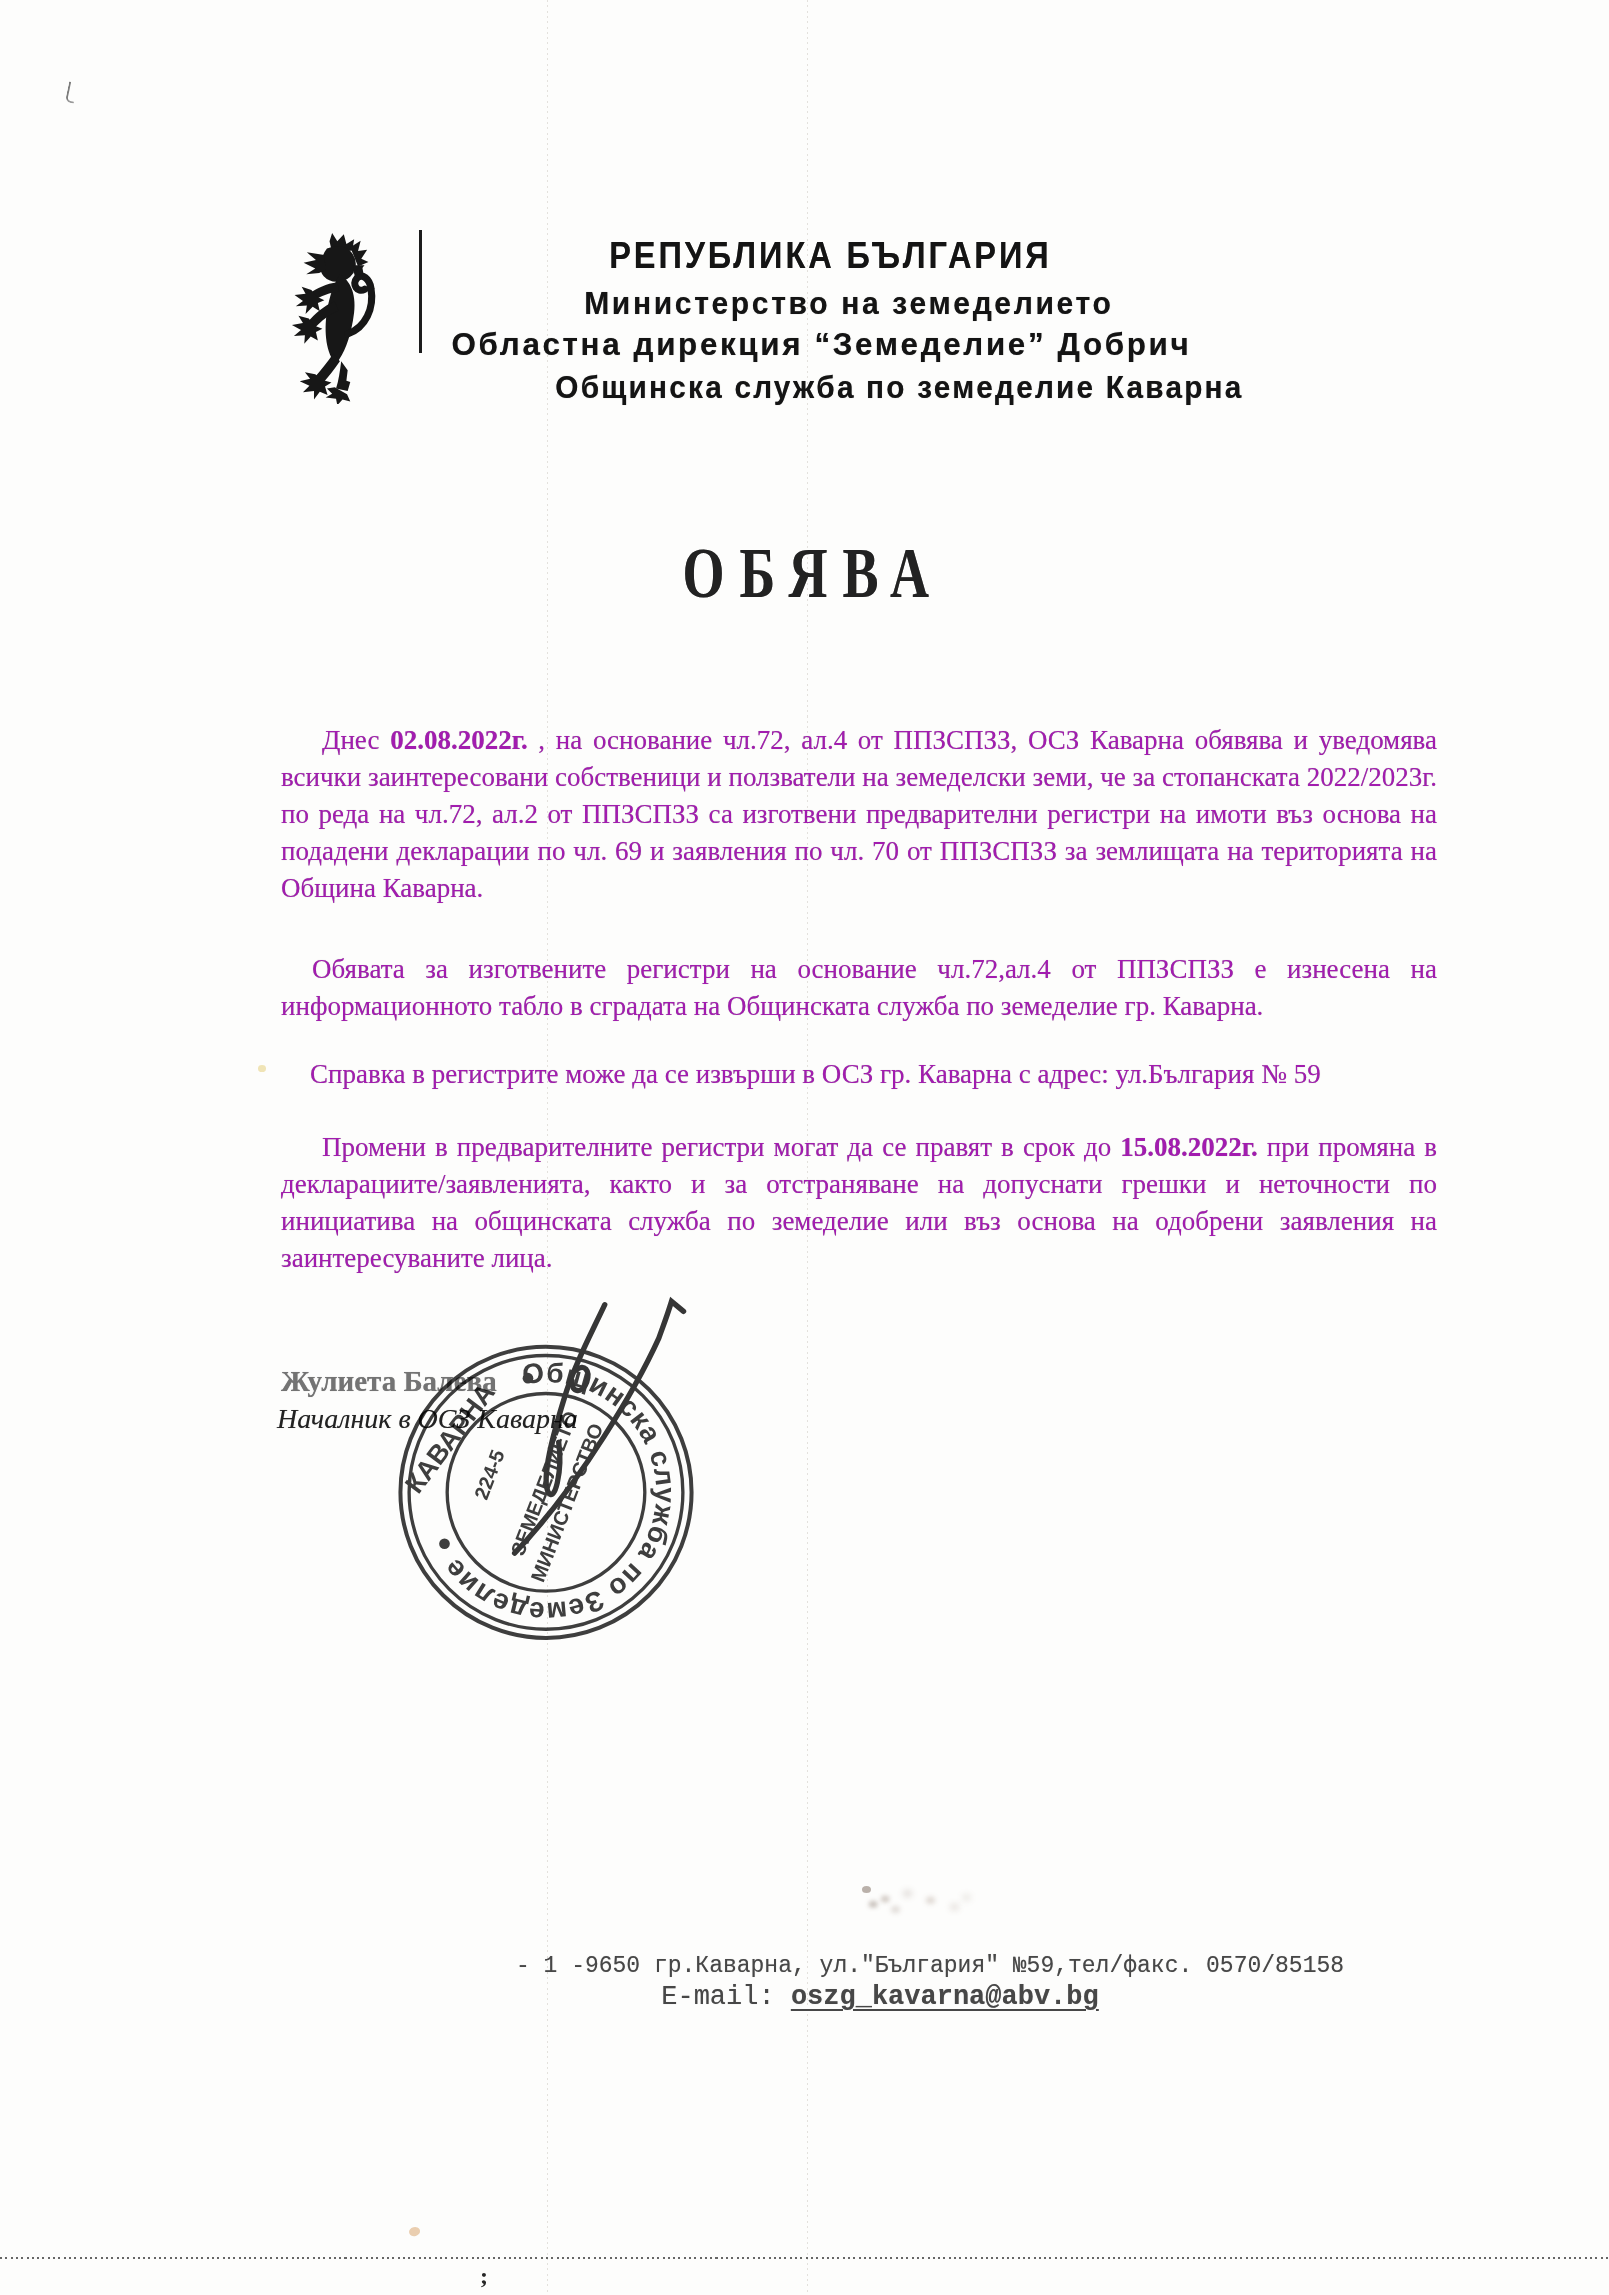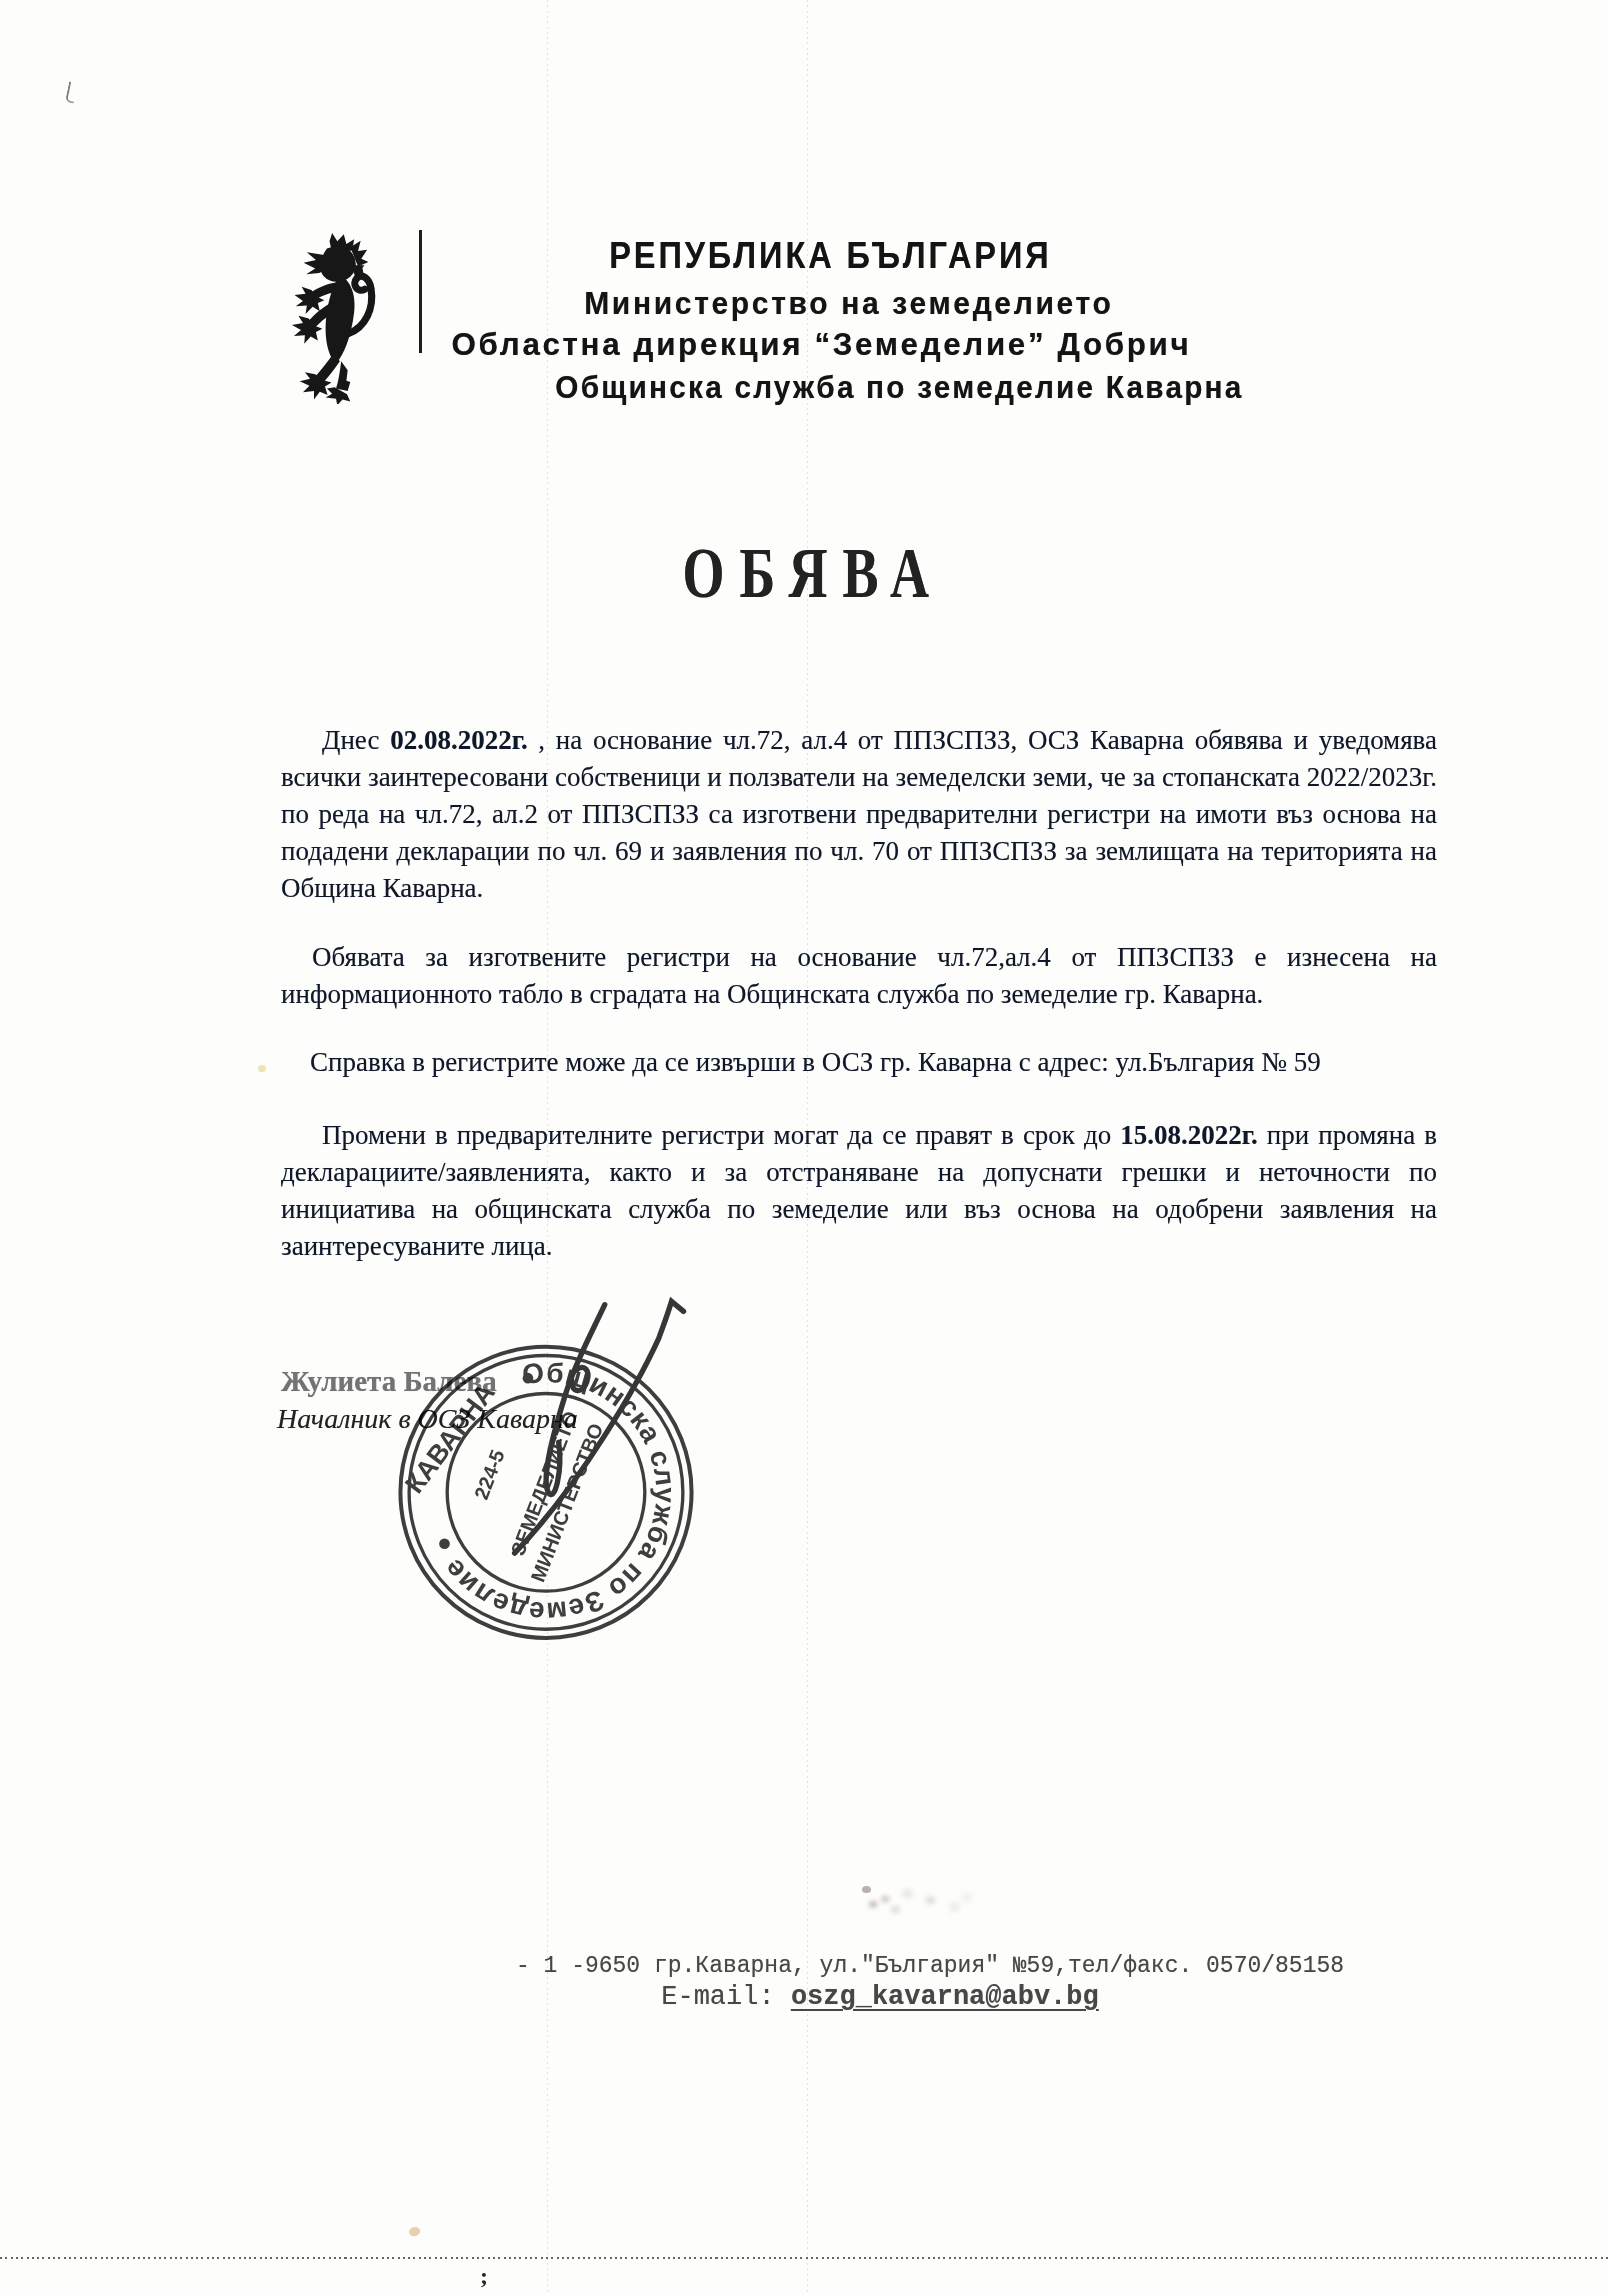--- a/index.html
+++ b/index.html
@@ -24,23 +24,23 @@
   .emblem{position:absolute; left:277px; top:229px; width:131px; height:175px;}
   .hdr-divider{position:absolute; left:419px; top:230px; width:2.7px; height:123px; background:#1c1c1c;}
   
   .doc-title{position:absolute; left:8px; top:537px; width:1610px; text-align:center;
              font-size:72px; font-weight:bold; letter-spacing:20px; line-height:1;
              color:#222; text-shadow:0 0 0.7px rgba(20,20,20,.5); white-space:nowrap;}
   .doc-title>span{display:inline-block; transform:scaleX(.75);}
   
   .body-text{position:absolute; left:281px; top:722px; width:1156px;
              font-size:27px; line-height:37px; text-align:justify;
-             color:#0f172a; text-shadow:0 0 0.7px rgba(25,25,25,.4);}
+             color:#a21caf; text-shadow:0 0 0.7px rgba(25,25,25,.4);}
   .body-text p{margin:0; text-indent:41px;}
-  .body-text p:nth-child(2){margin-top:32px; text-indent:31px;}
+  .body-text p:nth-child(2){margin-top:44px; text-indent:31px;}
   .body-text p:nth-child(3){margin-top:31px; text-indent:29px;}
   .body-text p:nth-child(4){margin-top:36px; text-indent:41px;}
   .b{font-weight:bold;}
   
   .sig-name{position:absolute; left:281px; top:1365px; font-size:29px; font-weight:bold;
             color:#737373; text-shadow:0 0 0.7px rgba(25,25,25,.45);}
   .sig-title{position:absolute; left:277px; top:1403px; font-size:28px; font-style:italic;
              color:#222; text-shadow:0 0 0.7px rgba(25,25,25,.4);}
   .stamp-svg{position:absolute; left:361px; top:1270px; width:374px; height:414px;
              mix-blend-mode:multiply; opacity:.93;}

